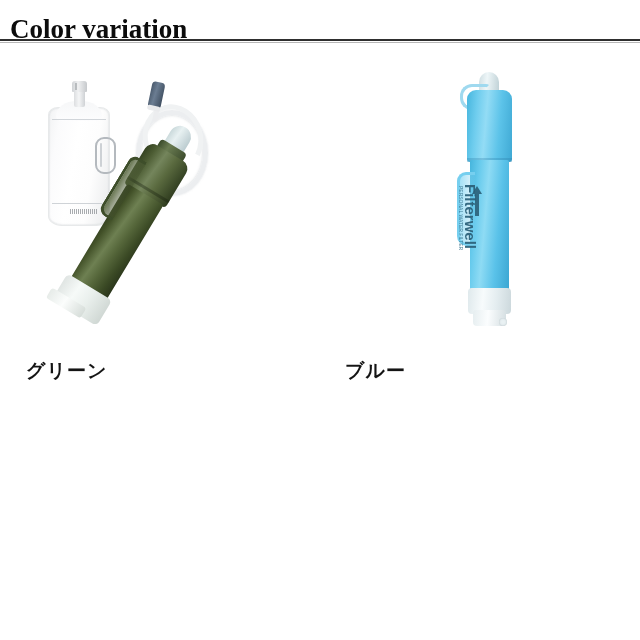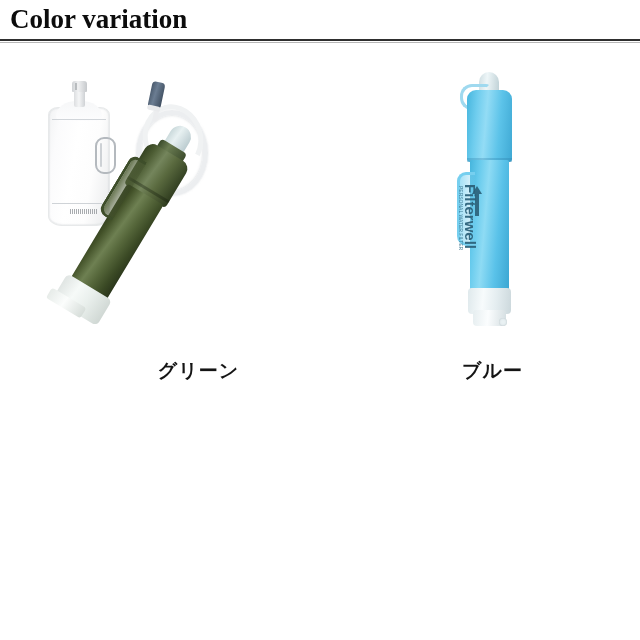--- a/index.html
+++ b/index.html
@@ -19,21 +19,21 @@
   .page-header {
     position: absolute;
     left: 0;
     top: 0;
     width: 640px;
     height: 46px;
   }
   .page-title {
     position: absolute;
     left: 10px;
-    top: 2px;
+    top: 12px;
     font-family: "Liberation Serif", "DejaVu Serif", serif;
     font-weight: bold;
     font-size: 27px;
     line-height: 34px;
     color: #0c0c0c;
     letter-spacing: 0px;
     white-space: nowrap;
   }
   .header-rule {
     position: absolute;
@@ -69,21 +69,20 @@
     height: 355px;
   }
   .variant-green { left: 0px;  width: 345px; }
   .variant-blue  { left: 345px; width: 295px; }
 
   .variant-label {
     position: absolute;
     left: 0;
     top: 312px;
     width: 100%;
-    text-align: center;
     font-family: "DejaVu Sans", "Liberation Sans", sans-serif;
     font-weight: bold;
     font-size: 19px;
     line-height: 24px;
     color: #141414;
     letter-spacing: 1px;
   }
   .variant-blue .variant-label { padding-right: 14px; }
   .variant-green .variant-label { padding-left: 26px; }
 

